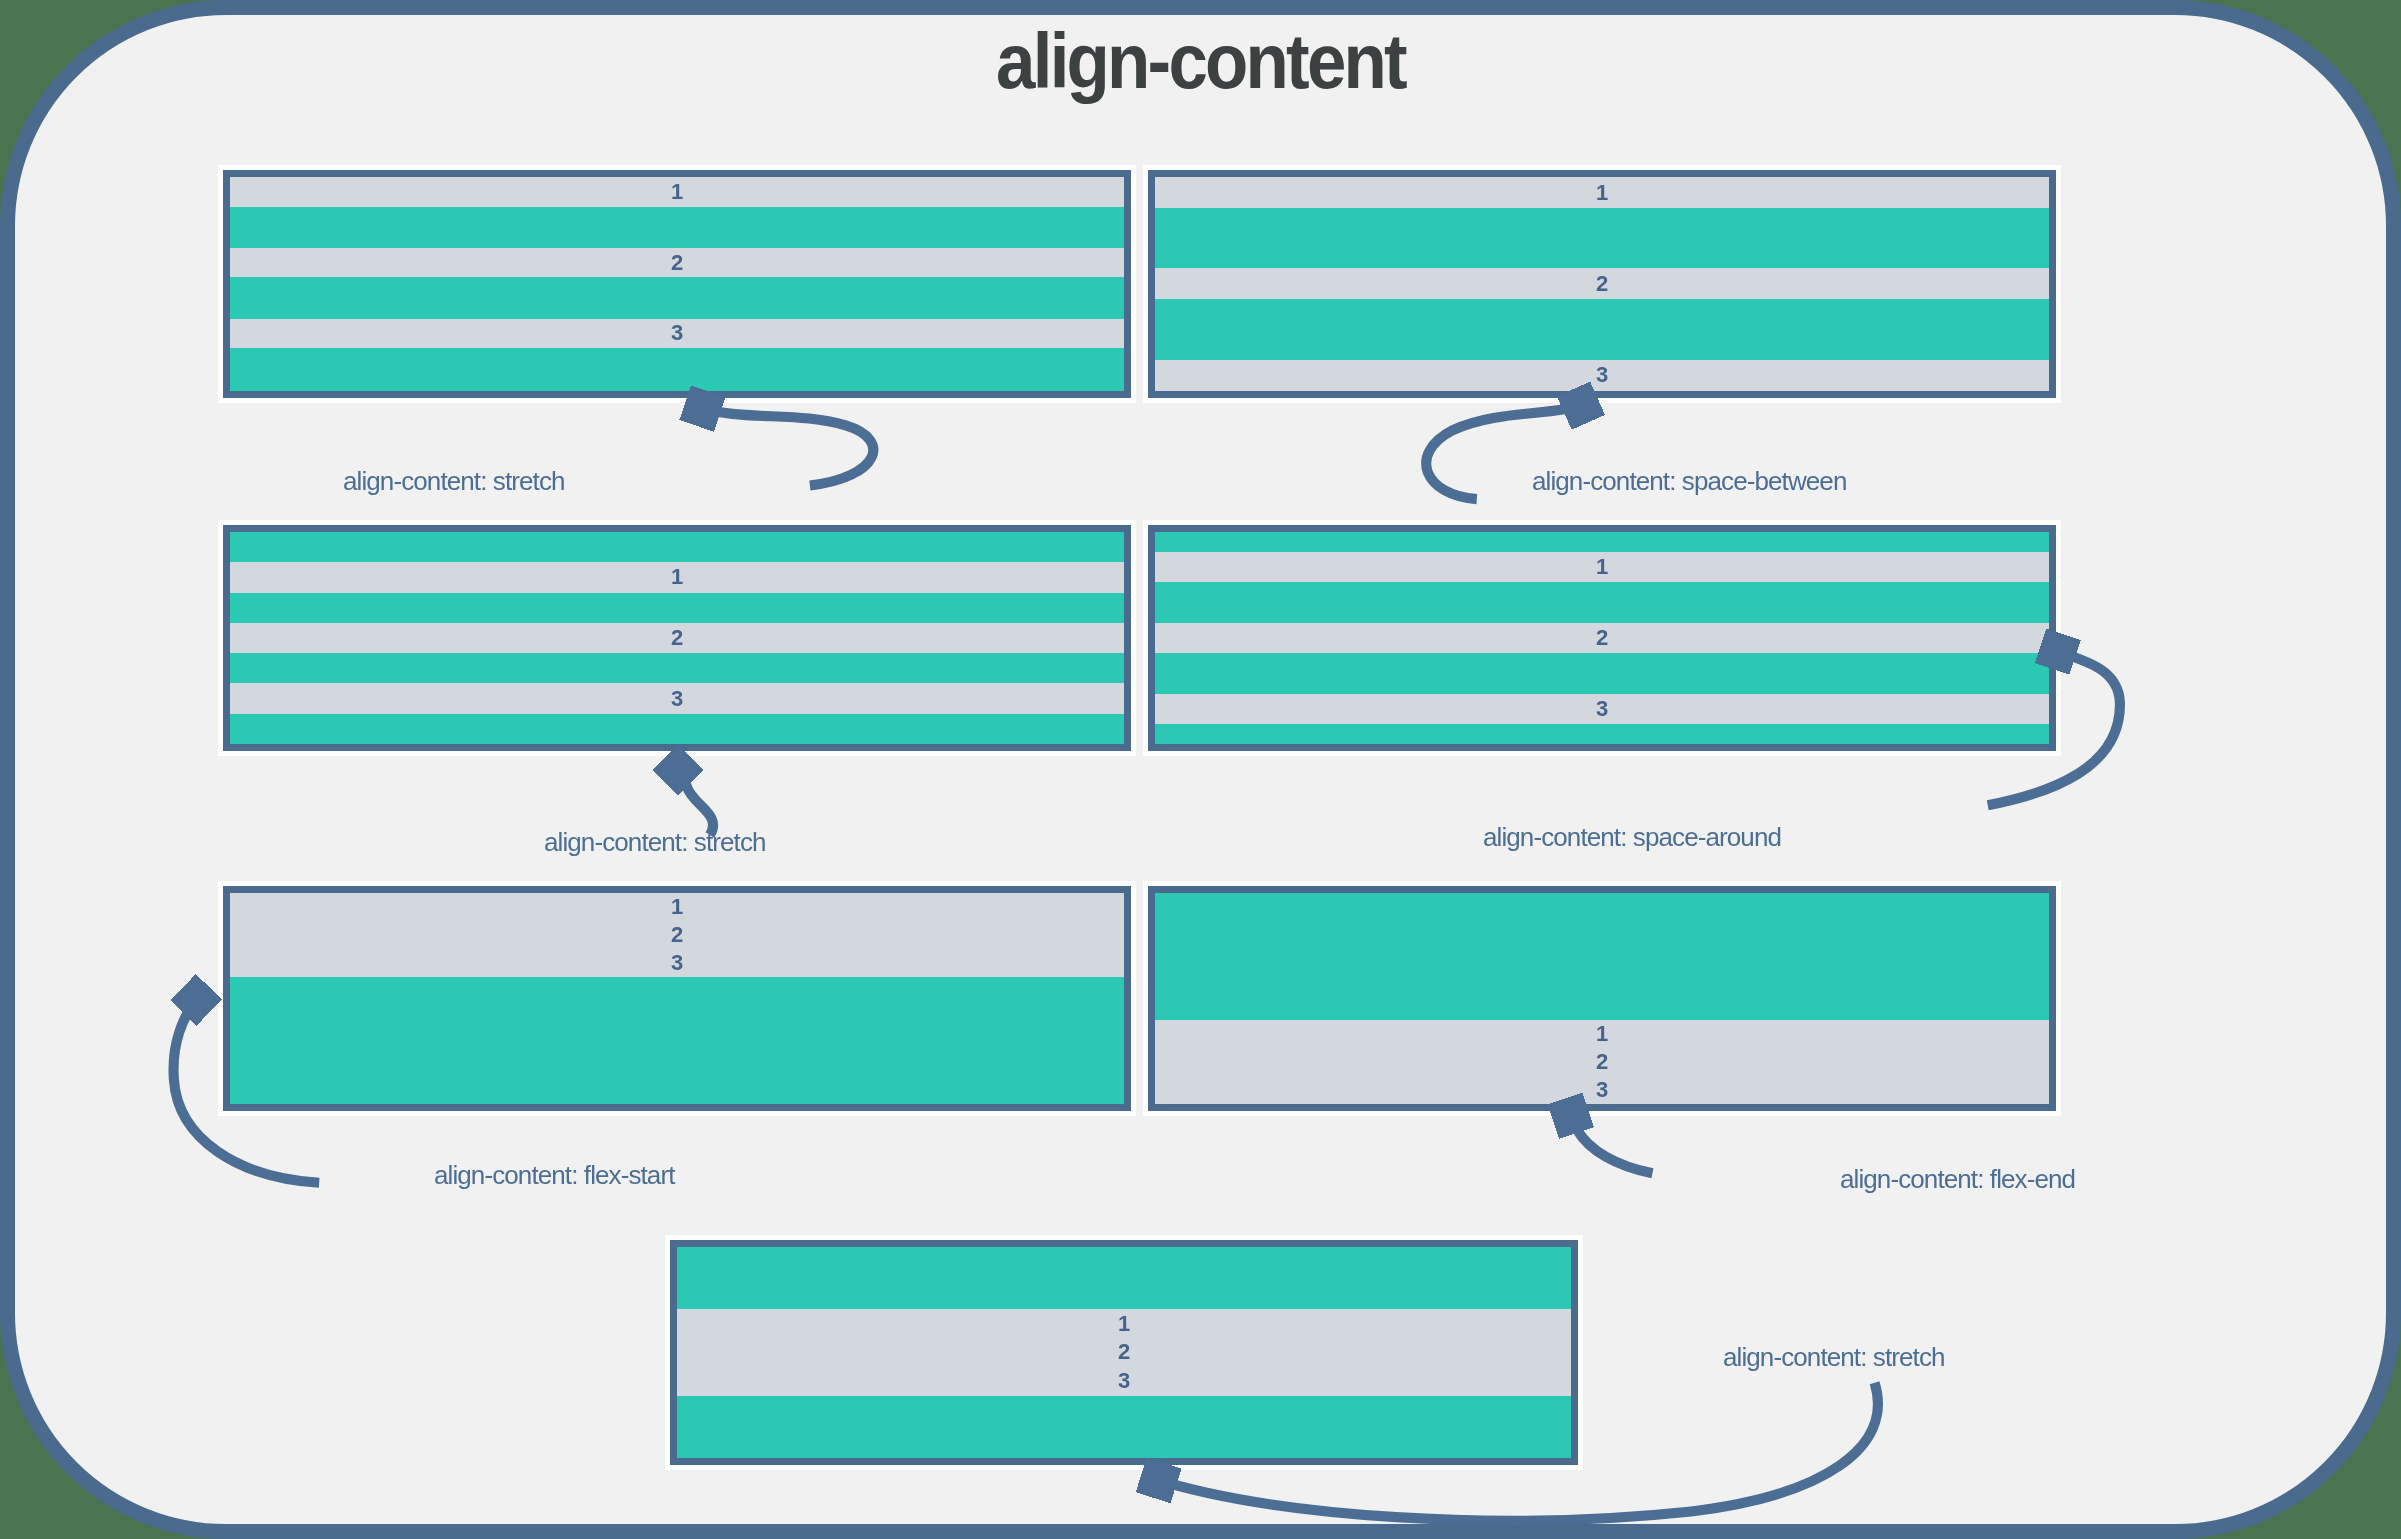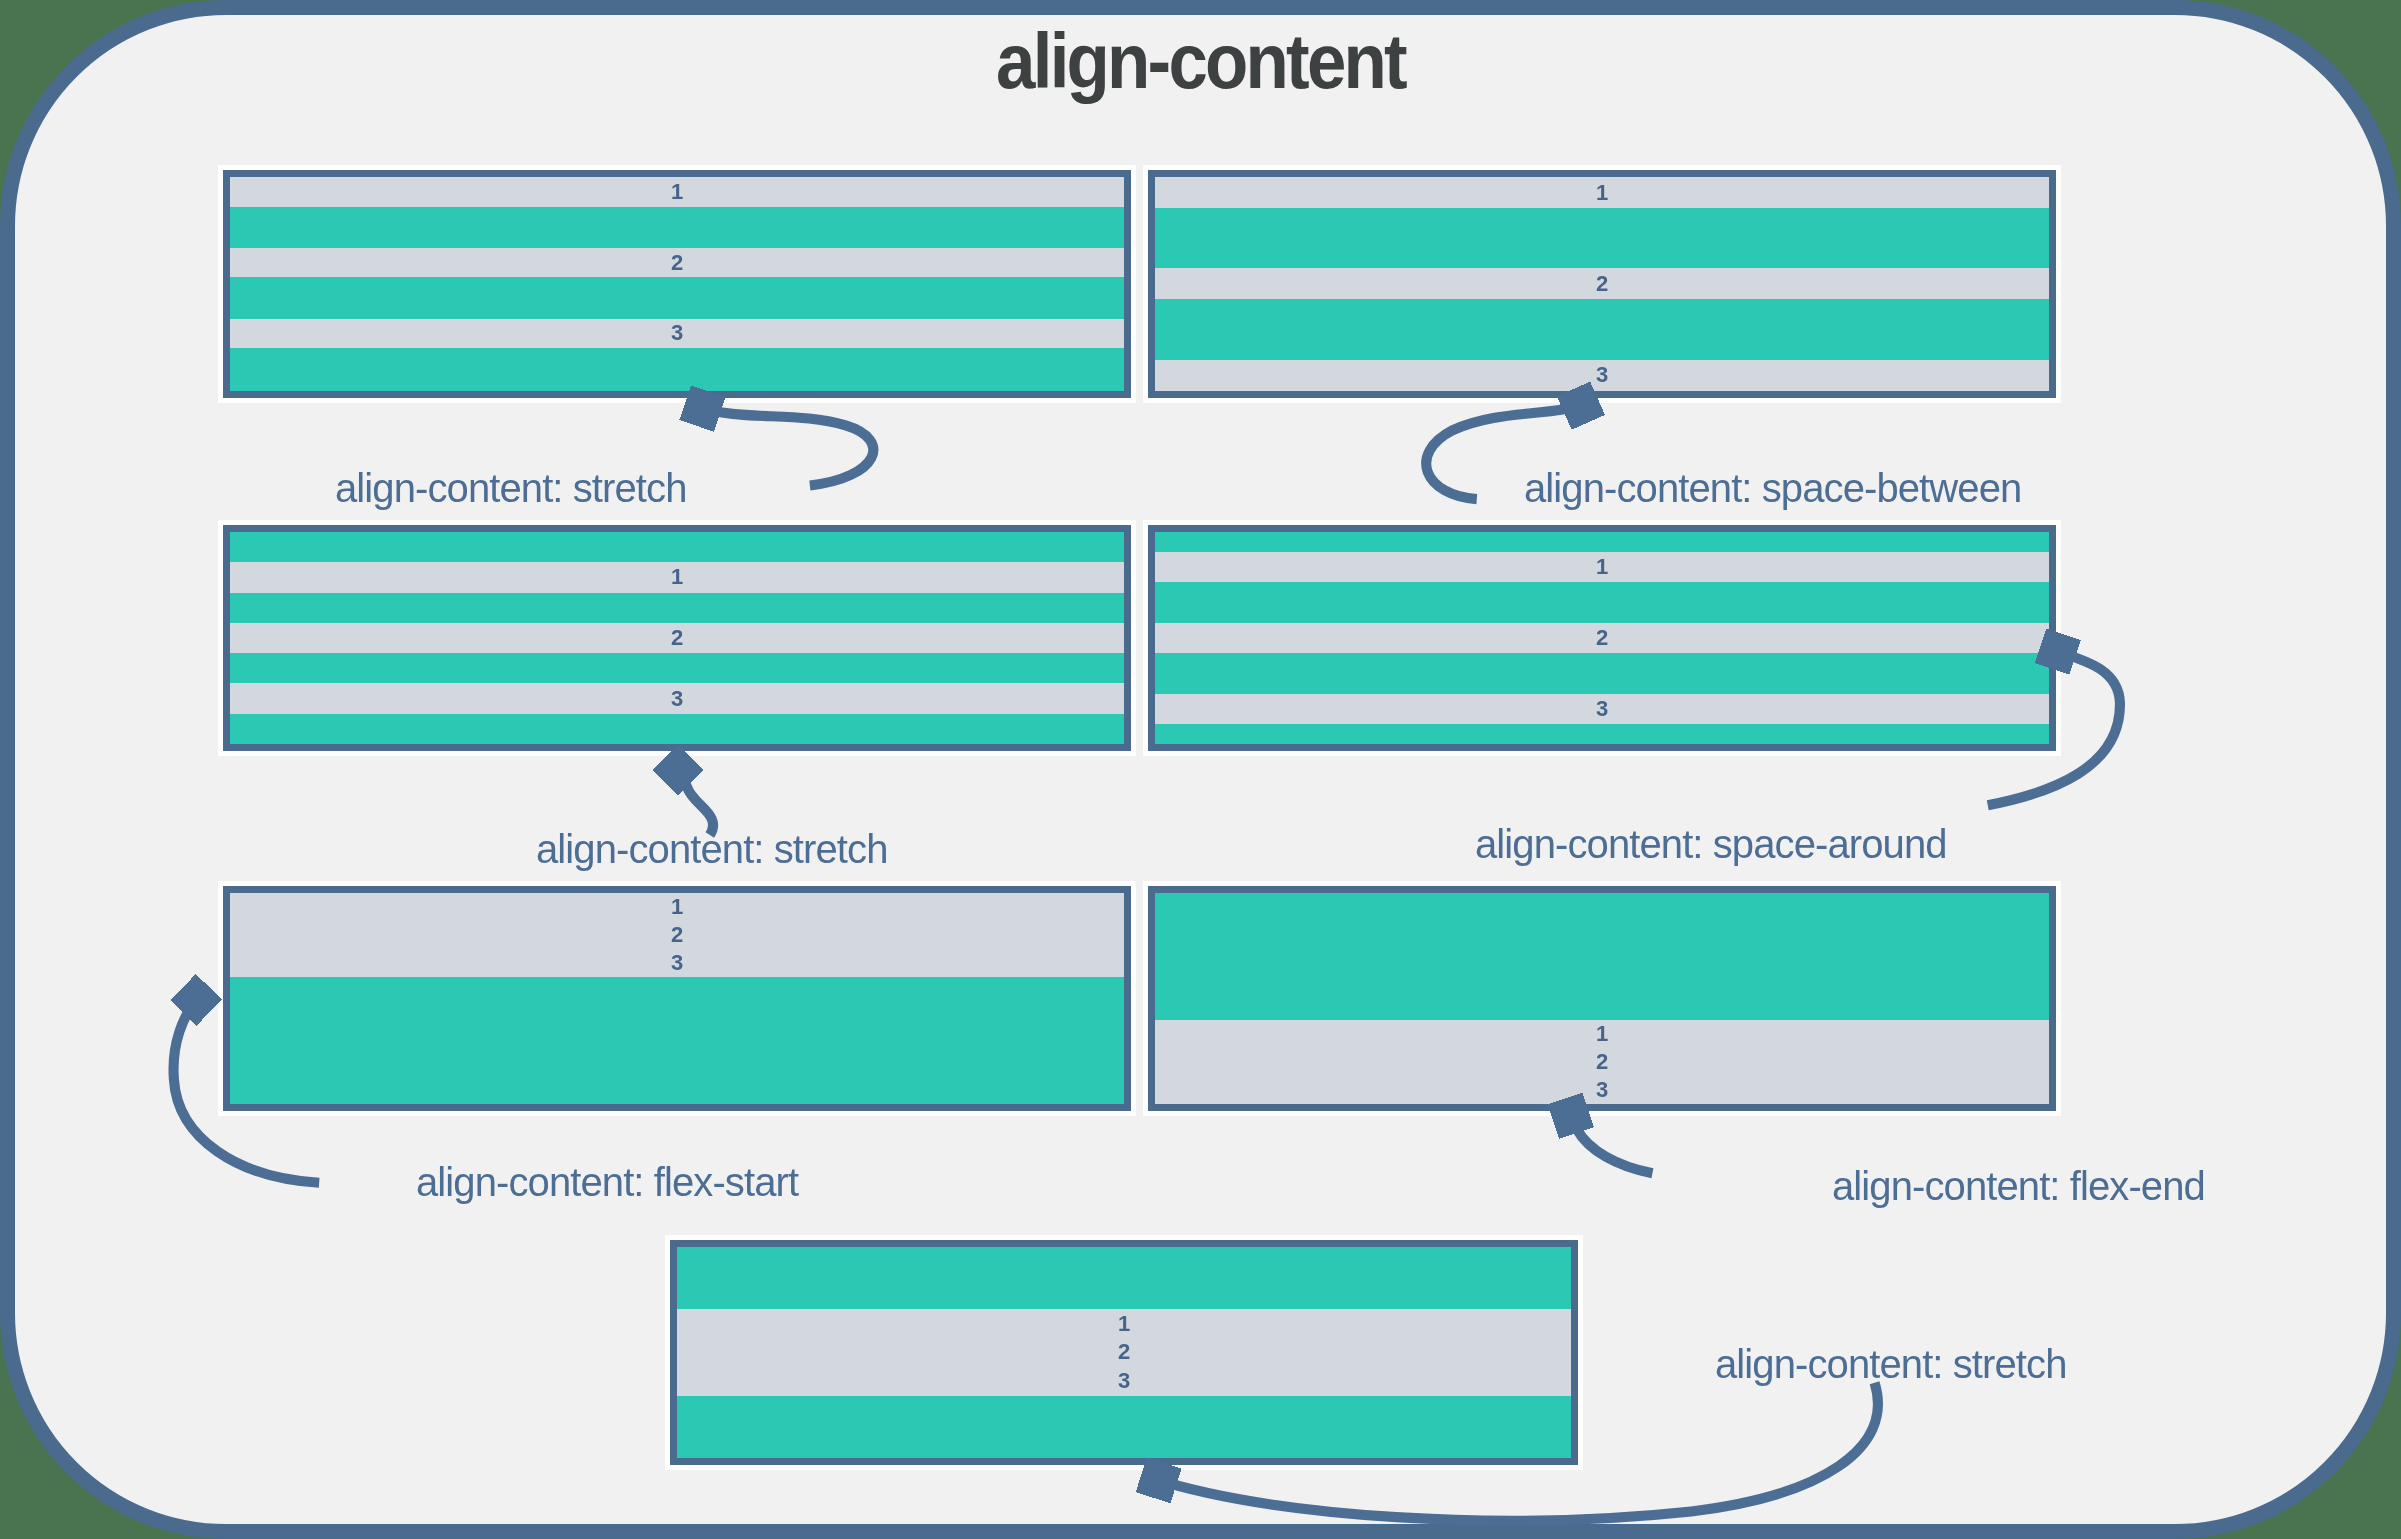--- a/index.html
+++ b/index.html
@@ -7,21 +7,21 @@
   #canvas{position:relative;width:2401px;height:1539px;}
   .frame{position:absolute;inset:0;box-sizing:border-box;border:15.5px solid #4a6b8d;border-radius:226px;background:#f1f1f2;}
   .title{position:absolute;top:16.7px;left:0;width:100%;text-align:center;margin:0;
          font-size:77px;font-weight:bold;color:#3e4141;letter-spacing:-3px;transform:scaleX(.92);}
   .demo{position:absolute;box-sizing:border-box;border:7.7px solid #4a6b8d;outline:5.4px solid #ffffff;
         display:flex;flex-direction:column;background:#2bc8b3;}
   .band{width:100%;display:flex;align-items:center;justify-content:center;}
   .band.teal{background:#2bc8b3;}
   .band.gray{background:#d3d7de;}
   .num{font-size:22px;font-weight:bold;color:#45638b;line-height:1;}
-  .lbl{position:absolute;white-space:nowrap;font-size:40px;letter-spacing:-0.9px;color:#4d6e94;}
+  .lbl{position:absolute;white-space:nowrap;font-size:26px;letter-spacing:-0.9px;color:#4d6e94;margin-left:8px;}
   svg.arrows{position:absolute;inset:0;width:100%;height:100%;pointer-events:none;}
   svg.arrows path{fill:none;stroke:#4d6e94;stroke-width:17;}
 </style>
 </head>
 <body>
 
 <div id="canvas">
   <div class="frame"></div>
 
   <h1 class="title">align-content</h1>
@@ -124,21 +124,21 @@
     <div class="band gray" style="height:13.6%">
         <span class="num">3</span>
       </div>
     <div class="band teal" style="height:29.6%"></div>
   </div>
 
   <div class="lbl" style="left:335px;top:466px;">align-content: stretch</div>
   <div class="lbl" style="left:1524px;top:466px;">align-content: space-between</div>
   <div class="lbl" style="left:536px;top:827px;">align-content: stretch</div>
   <div class="lbl" style="left:1475px;top:822px;">align-content: space-around</div>
-  <div class="lbl" style="left:416px;top:1160px;">align-content: flex-start</div>
+  <div class="lbl" style="left:426px;top:1160px;">align-content: flex-start</div>
   <div class="lbl" style="left:1832px;top:1164px;">align-content: flex-end</div>
   <div class="lbl" style="left:1715px;top:1342px;">align-content: stretch</div>
 
   <svg class="arrows" viewBox="0 0 4032 2584">
     <defs>
       <marker id="ah" viewBox="0 0 10 10" refX="7" refY="5" markerWidth="3.6" markerHeight="3.6" orient="auto" markerUnits="strokeWidth">
         <path d="M0.5,0.5 L9.5,5 L0.5,9.5 L2.8,5 Z" fill="#4d6e94" stroke="none"></path>
       </marker>
     </defs>
     <path marker-end="url(#ah)" d="M 1360 815 C 1475 802, 1500 738, 1420 714 C 1338 690, 1245 708, 1168 682"></path>

